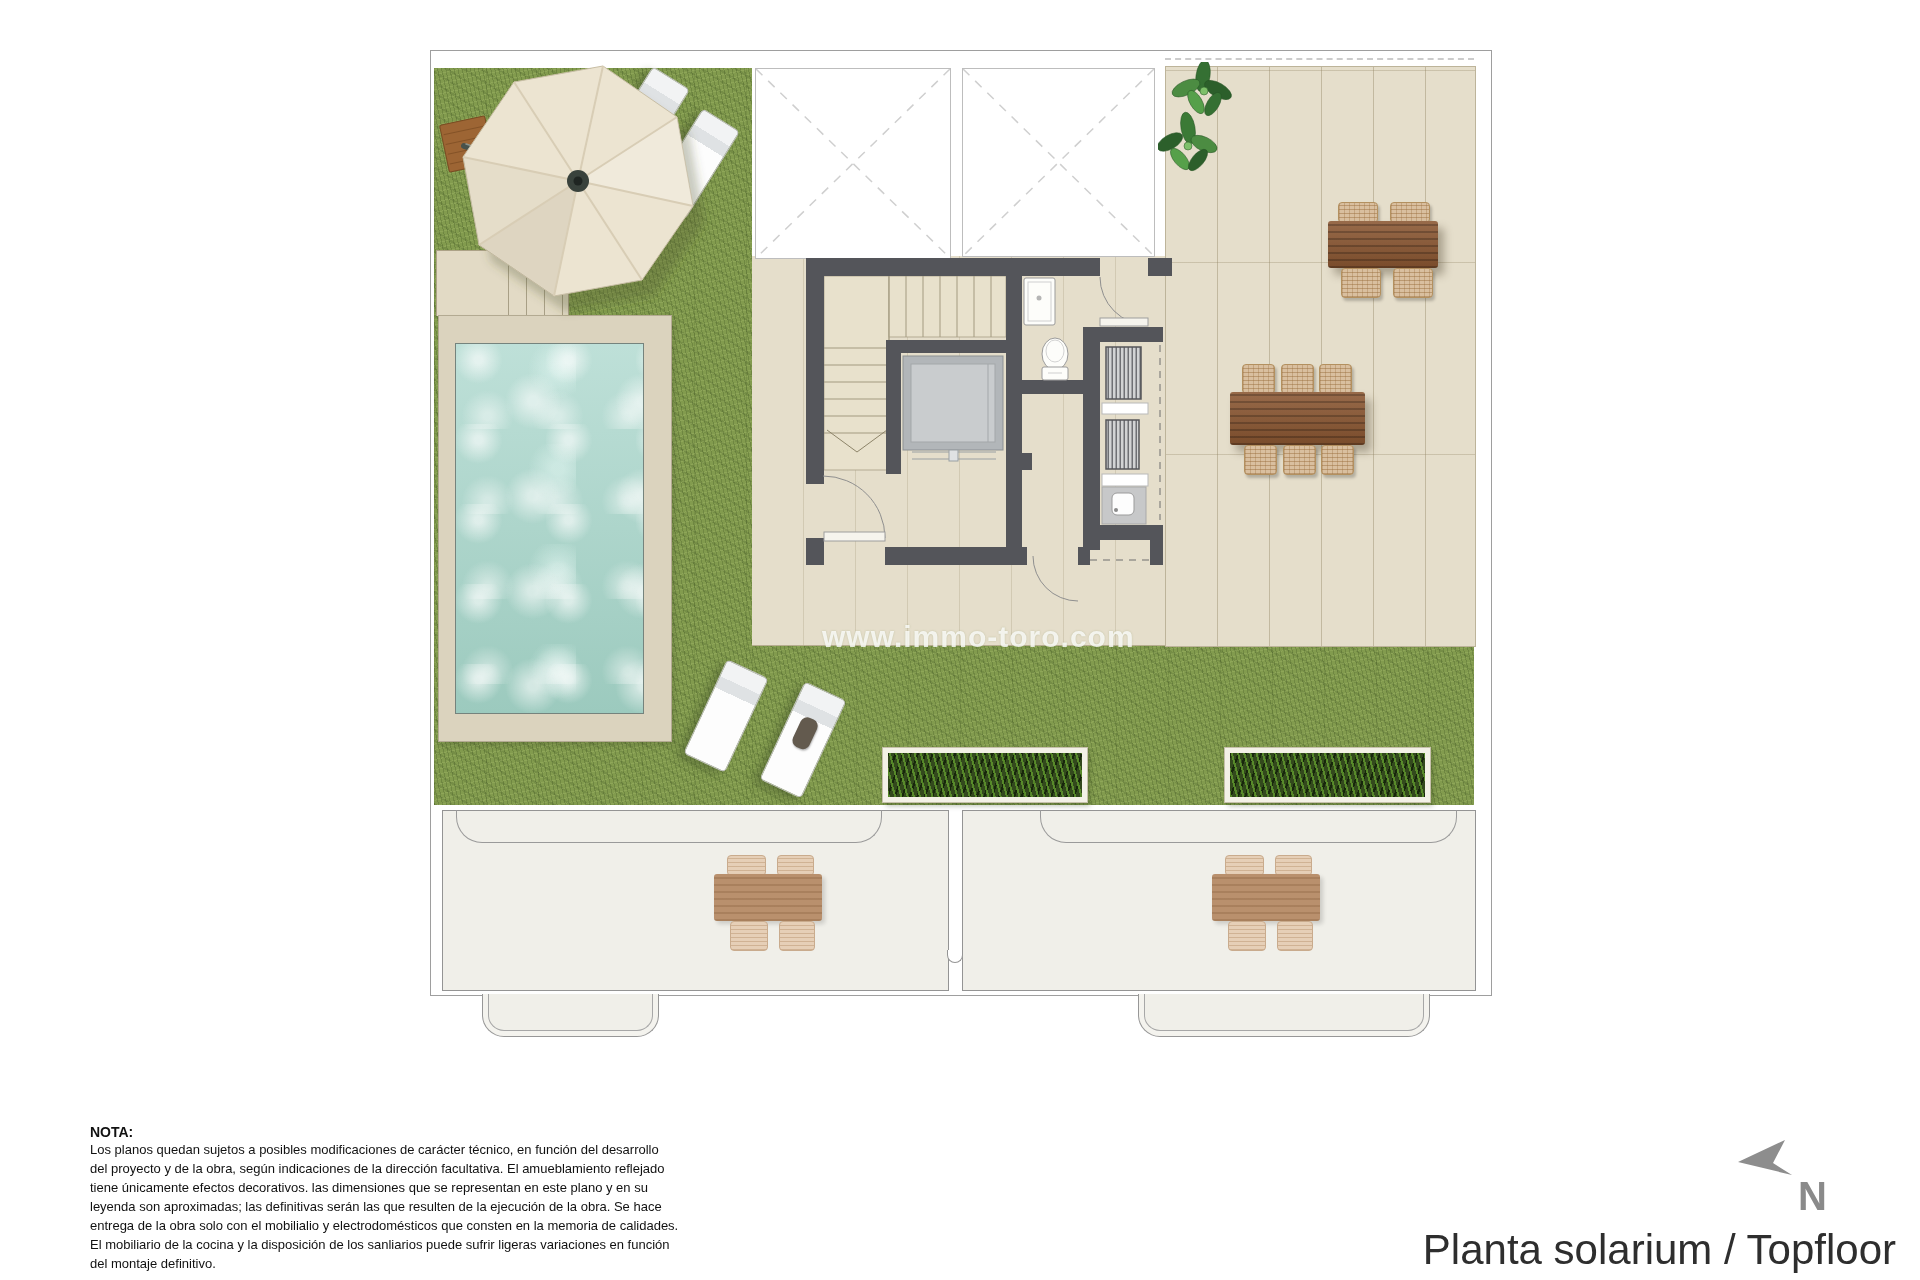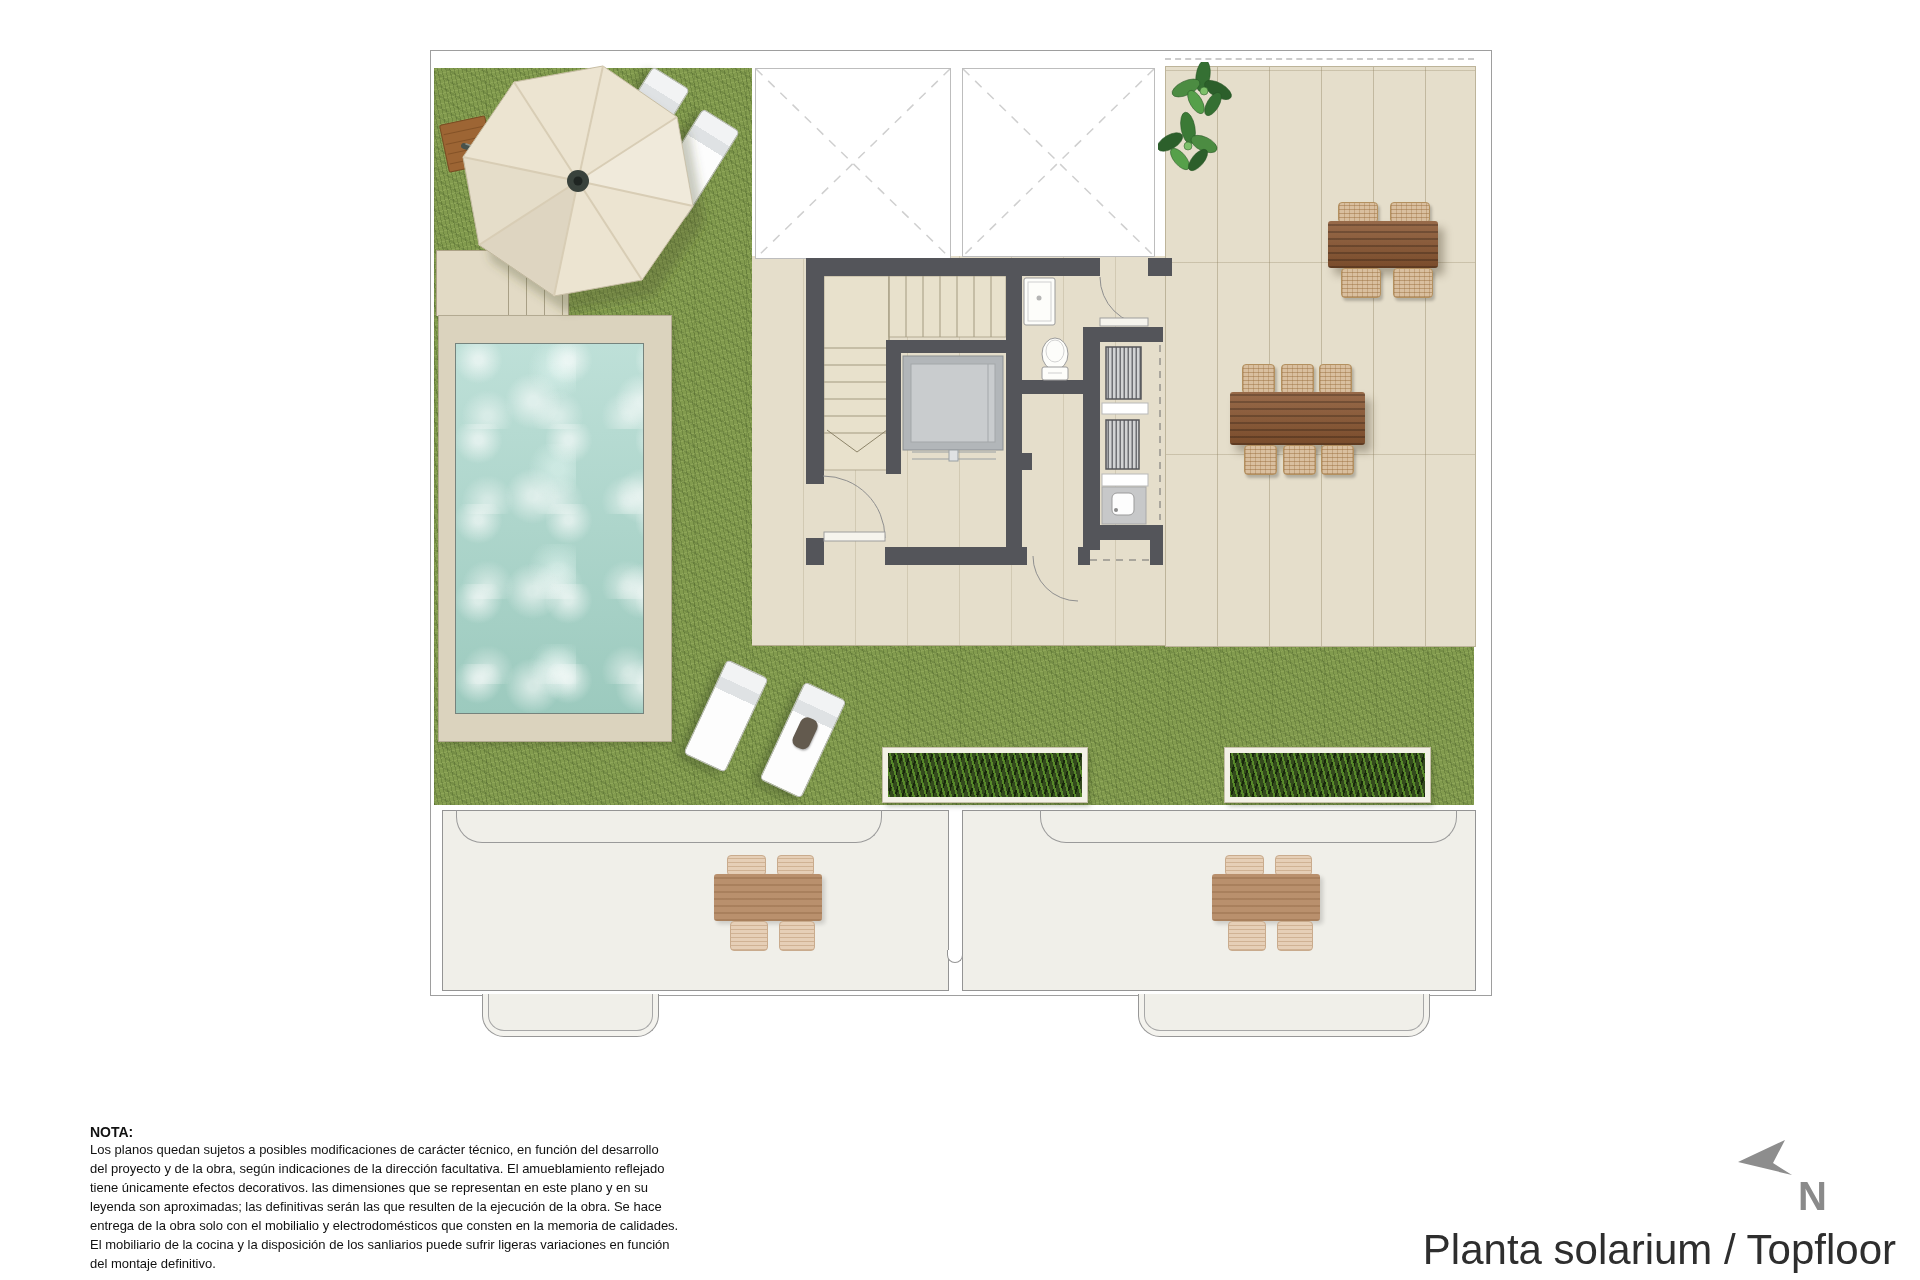--- a/index.html
+++ b/index.html
@@ -280,20 +280,21 @@
   <div class="abs wchair" style="left:1321px;top:445px;width:31px;height:28px;"></div>
 
   <div class="abs lounger" style="left:703px;top:664px;width:44px;height:102px;transform:rotate(25deg);"></div>
   <div class="abs lounger" style="left:780px;top:686px;width:44px;height:106px;transform:rotate(25deg);">
     <div class="towel"></div>
   </div>
 
   <div class="abs planter" style="left:883px;top:748px;width:194px;height:44px;"></div>
   <div class="abs planter" style="left:1225px;top:748px;width:195px;height:44px;"></div>
 
+  <div class="abs watermark">www.immo-toro.com</div>
 
   <div class="abs gterrace" style="left:442px;top:810px;width:505px;height:179px;"></div>
   <div class="abs gterrace" style="left:962px;top:810px;width:512px;height:179px;"></div>
   <div class="abs awning" style="left:456px;width:424px;"></div>
   <div class="abs awning" style="left:1040px;width:415px;"></div>
   <div class="abs gnotch"></div>
 
   <div class="abs gchair" style="left:727px;top:855px;width:37px;height:19px;"></div>
   <div class="abs gchair" style="left:777px;top:855px;width:35px;height:19px;"></div>
   <div class="abs gtable" style="left:714px;top:874px;width:108px;height:47px;"></div>

